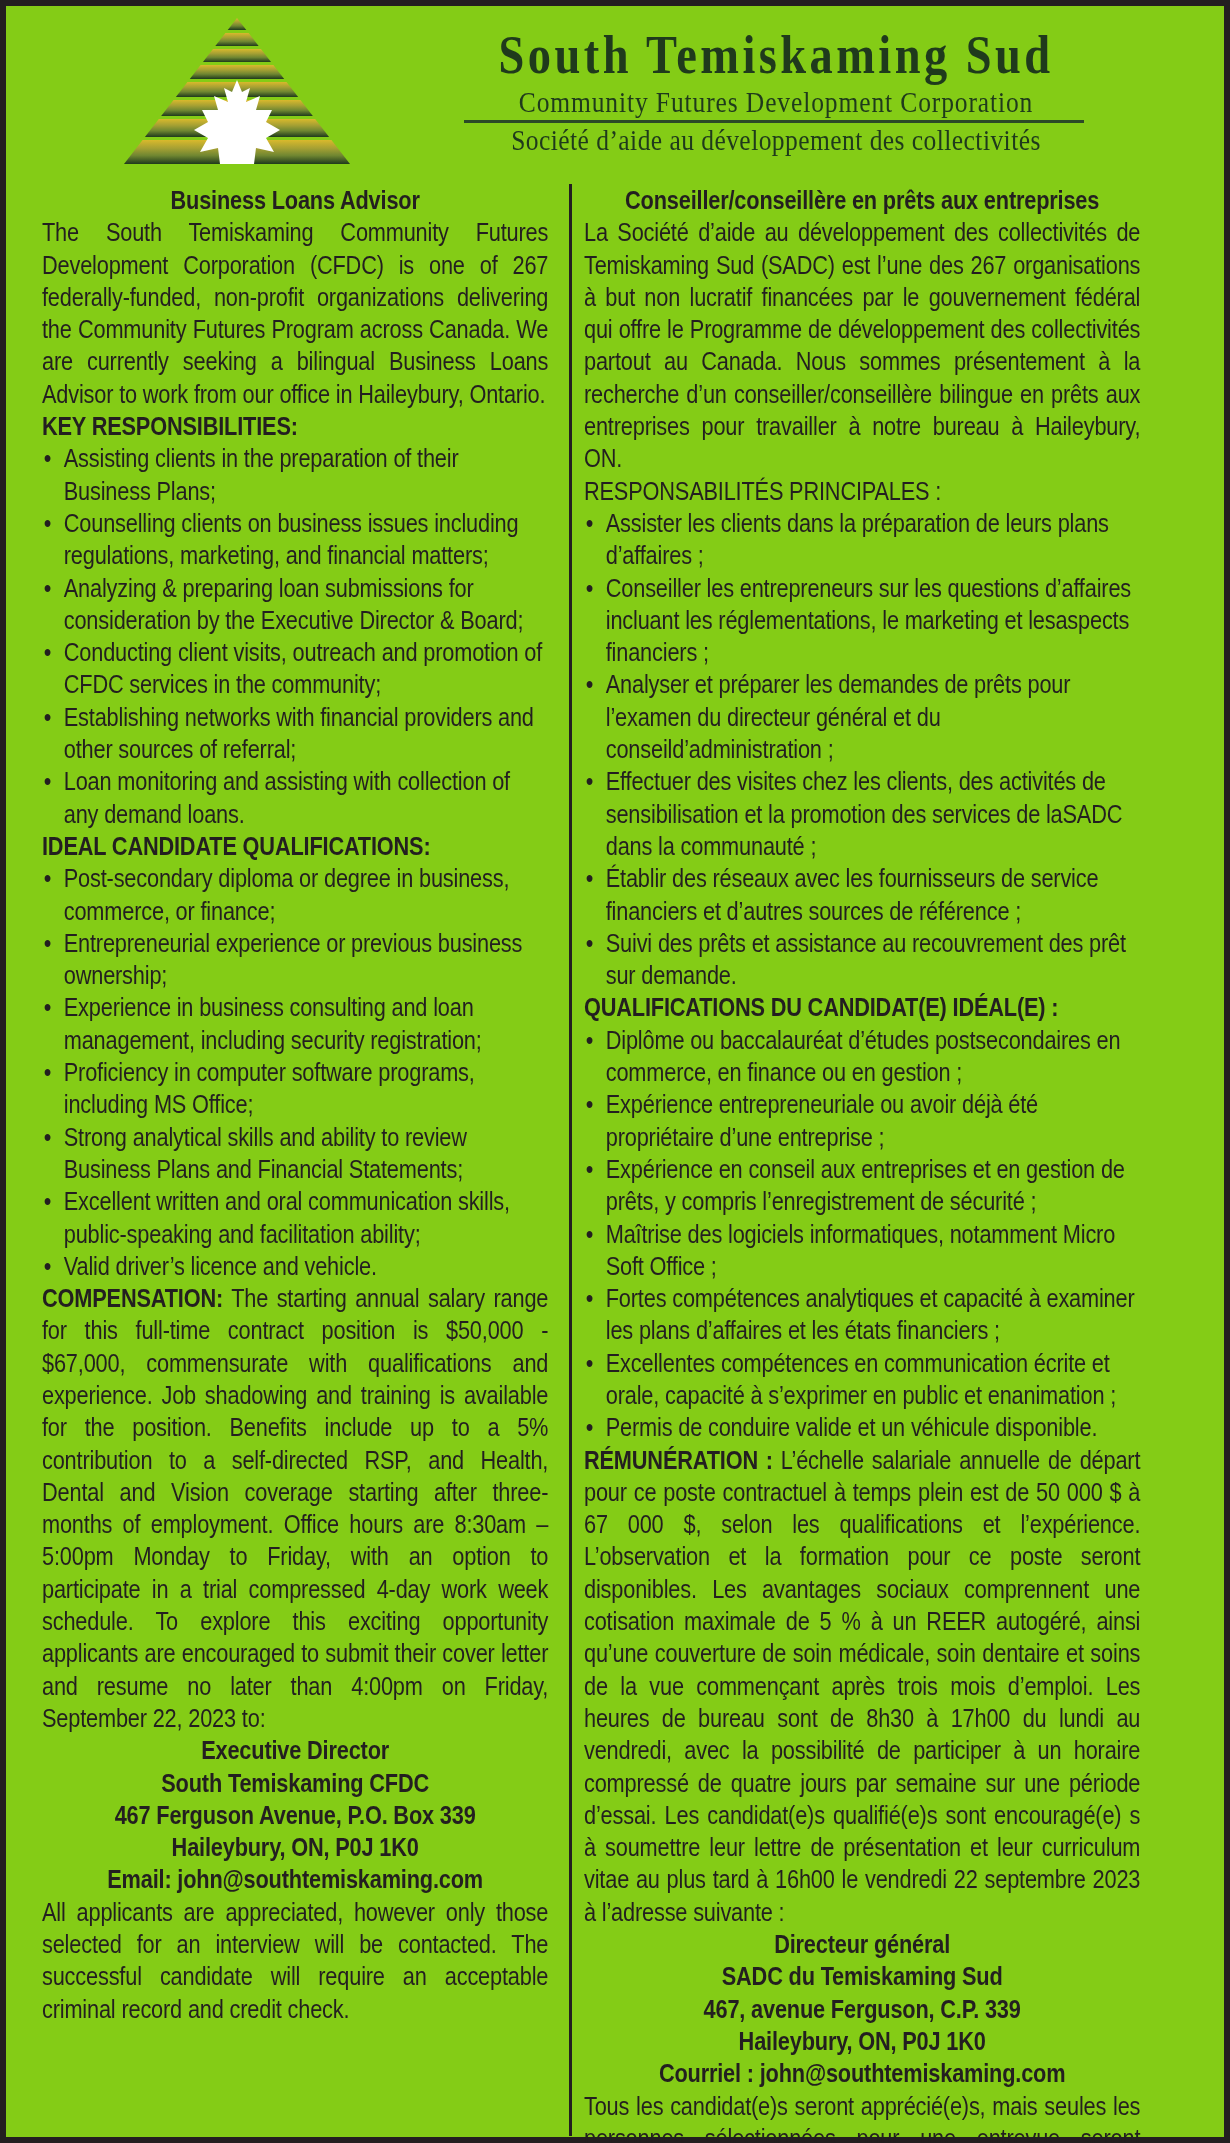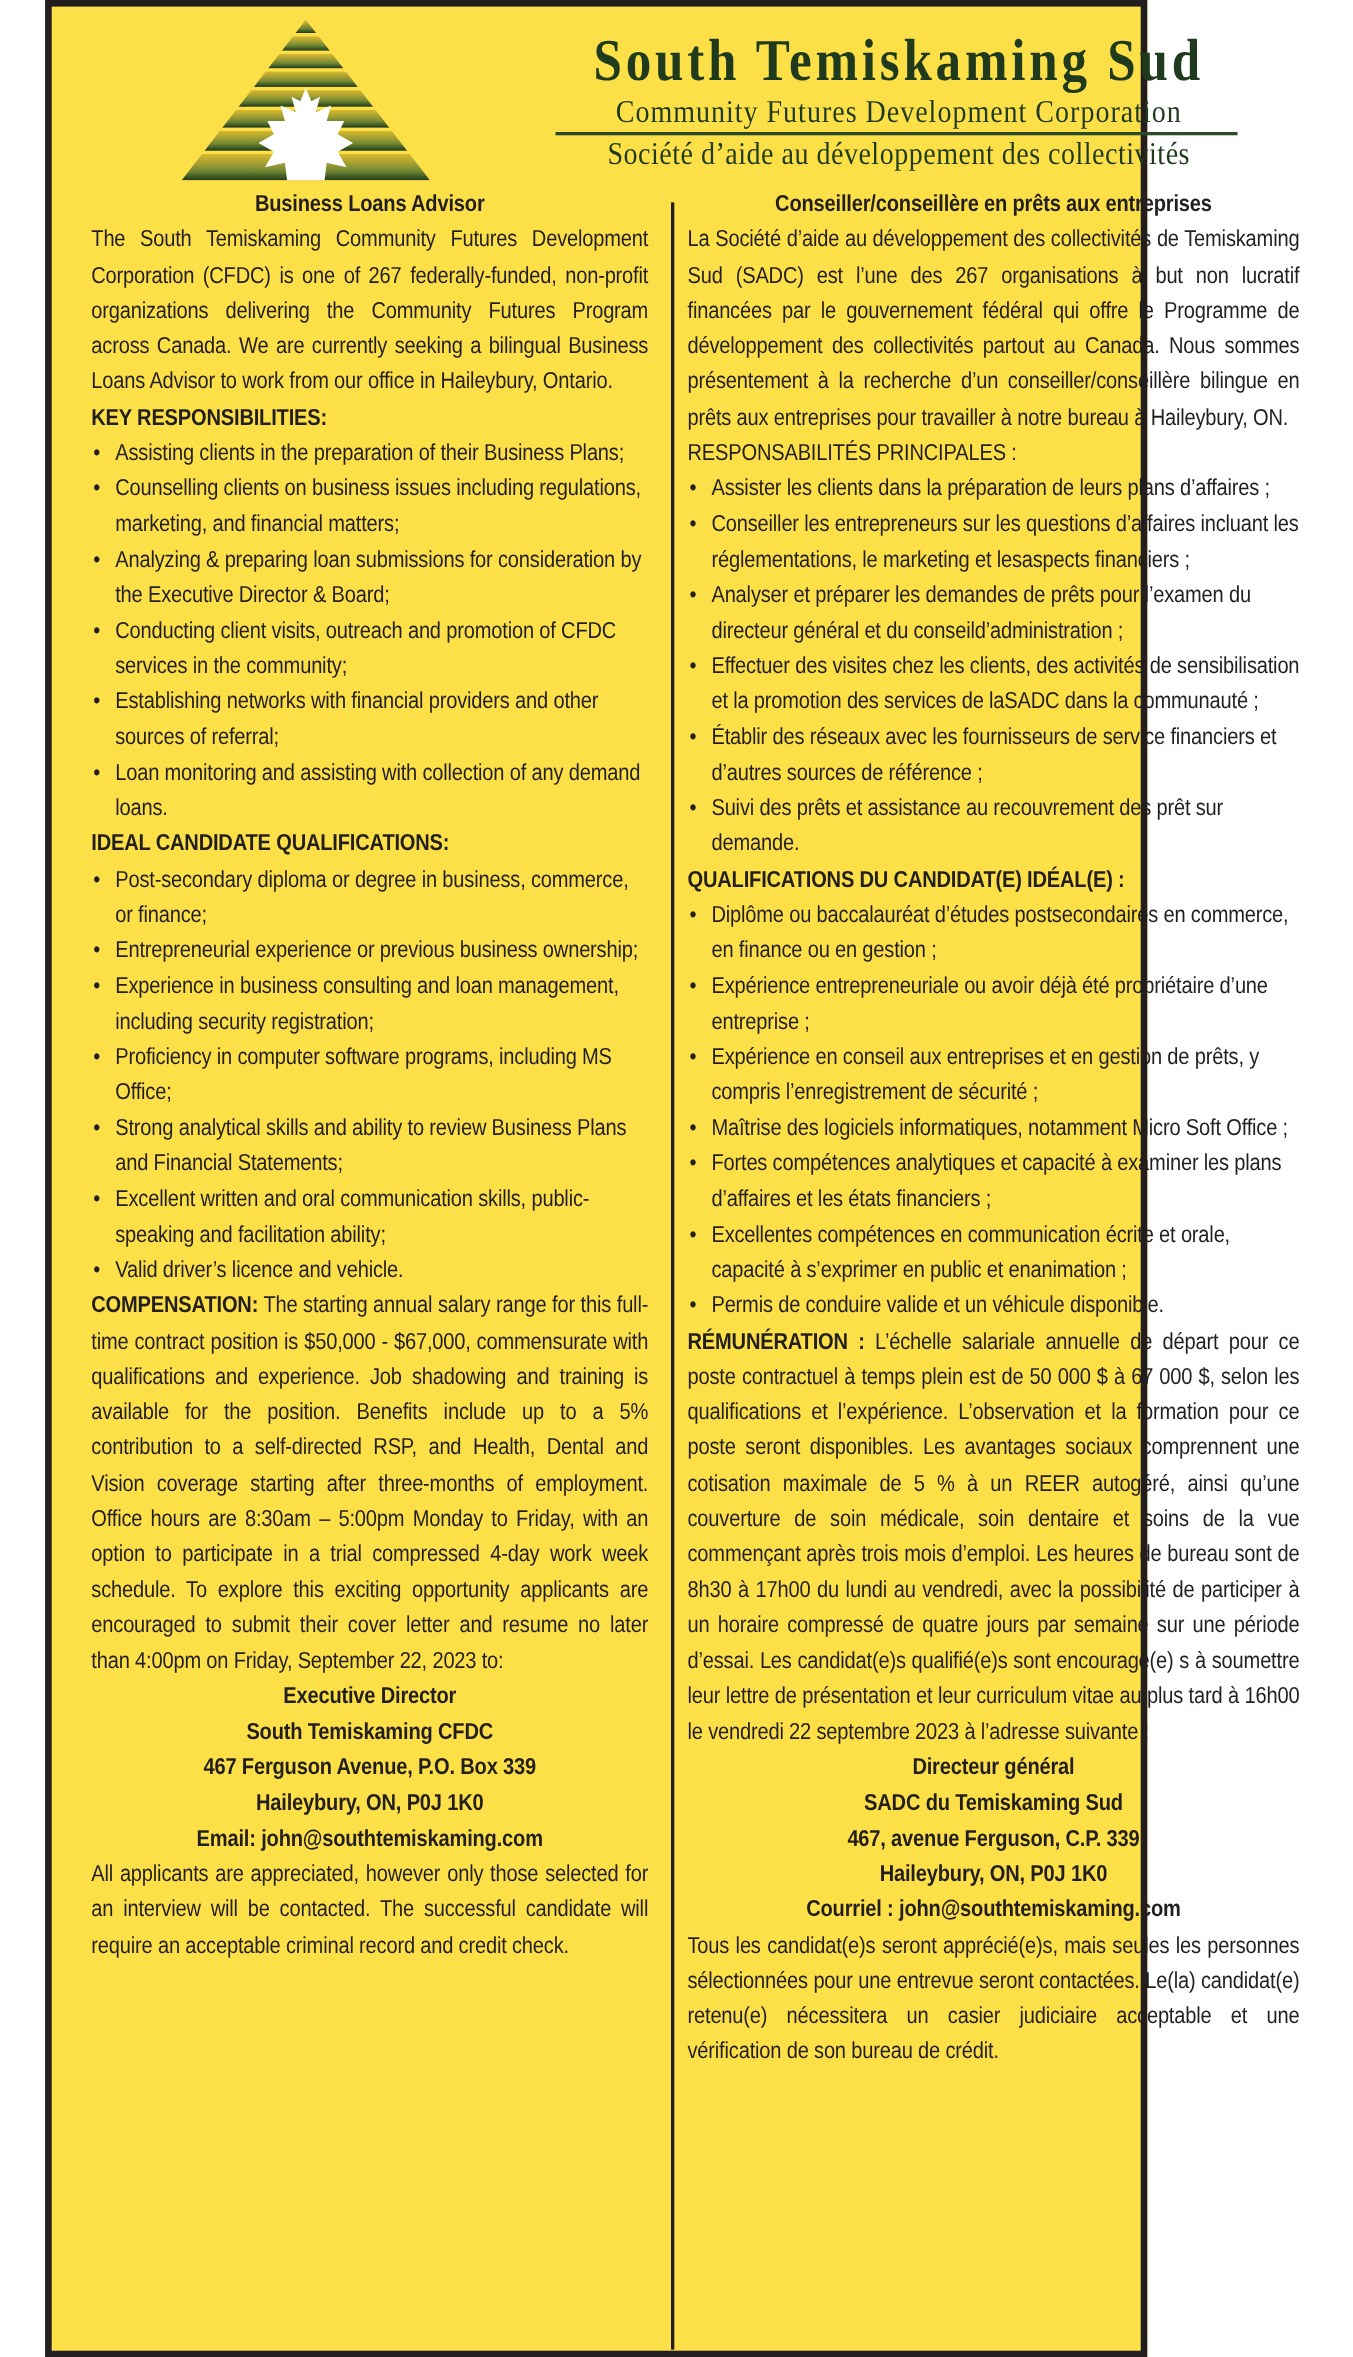--- a/index.html
+++ b/index.html
@@ -1,25 +1,24 @@
 <!DOCTYPE html>
 <html><head>
   <meta charset="utf-8">
   <style>
     html, body { margin: 0; padding: 0; background: #ffffff; }
     body { width: 1230px; height: 2143px; overflow: hidden; }
     .page {
       position: relative;
       box-sizing: border-box;
-      width: 1002px; height: 2143px;
+      width: 1230px; height: 2143px;
       border: 6px solid #231f20;
-      background: #fde047;
+      background: #84cc16;
       color: #231f20;
       font-family: "Liberation Sans", sans-serif;
-      margin-left: 41px;
     }
     
     .header { position: absolute; left: 0; top: 0; width: 100%; height: 170px; }
     .logo { position: absolute; left: 118px; top: 12px; width: 226px; height: 146px; }
     .brand { position: absolute; left: 430px; top: 18px; width: 680px; text-align: center; font-family: "Liberation Serif", serif; color: #1f3a1c; }
     .brand-title {
       font-size: 54px; font-weight: bold; letter-spacing: 4px; line-height: 62px;
       transform: scaleX(0.86); transform-origin: center; white-space: nowrap;
     }
     .brand-sub-en {
@@ -27,21 +26,21 @@
       transform: scaleX(0.88); transform-origin: center; white-space: nowrap;
       padding-bottom: 2px;
     }
     .brand-rule { height: 3px; background: #2c4a27; margin: 0 32px 0 28px; }
     .brand-sub-fr {
       font-size: 29px; line-height: 34px; letter-spacing: 0.5px;
       transform: scaleX(0.88); transform-origin: center; white-space: nowrap;
     }
     
     .divider { position: absolute; left: 563px; top: 178px; width: 3px; height: 1952px; background: #231f20; }
-    .col { position: absolute; top: 164px; font-size: 21px; line-height: 32.3px; letter-spacing: -0.2px; }
+    .col { position: absolute; top: 178px; font-size: 25px; line-height: 32.3px; letter-spacing: -0.2px; }
     .col-en { left: 36px; width: 506px; }
     .col-fr { left: 578px; width: 556px; }
     .col p { margin: 0; text-align: justify; }
     .col .title { text-align: center; font-weight: bold; }
     .col .heading { font-weight: bold; }
     .col .heading-plain { font-weight: normal; }
     .col ul { list-style: none; margin: 0; padding: 0; }
     .col li { position: relative; padding-left: 25px; text-align: left; }
     .col li .bullet { position: absolute; left: 2px; top: 0; }
     .col .contact { text-align: center; font-weight: bold; }

